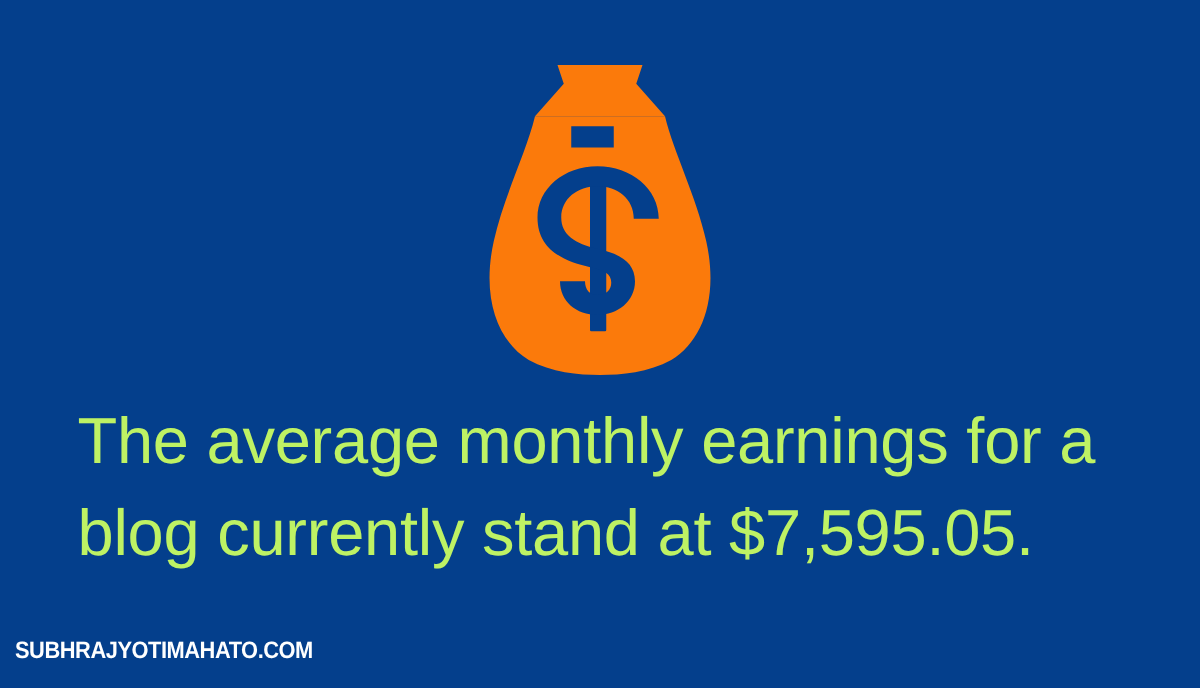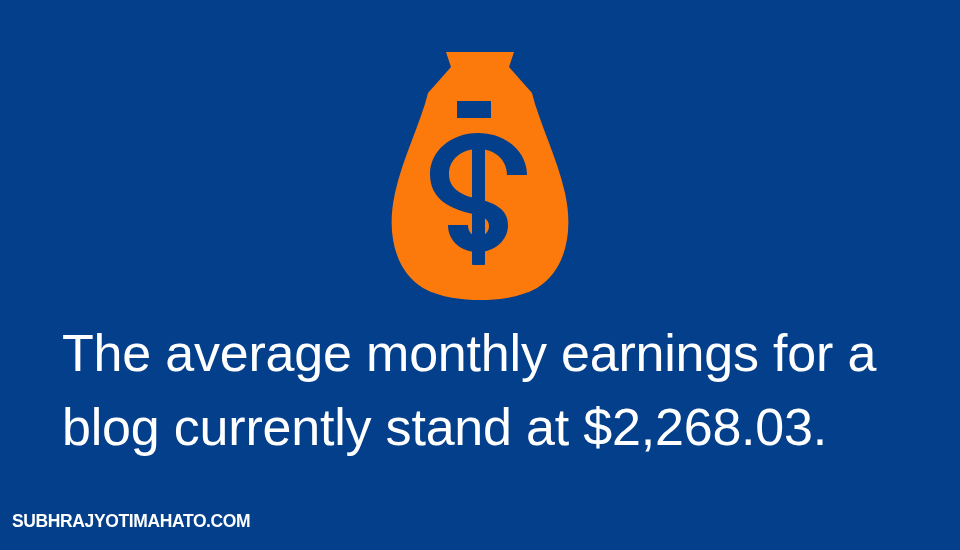--- a/index.html
+++ b/index.html
@@ -39,21 +39,21 @@
     width: 186px;
     height: 248px;
   }
 
   
   #headline {
     position: absolute;
     left: 62px;
     top: 316px;
     width: 850px;
-    color: #ffffff;
+    color: #bef264;
     font-family: "Liberation Sans", sans-serif;
     font-size: 52px;
     font-weight: 400;
     line-height: 74px;
     letter-spacing: -0.2px;
     white-space: nowrap;
   }
   #headline .line {
     display: block;
   }
@@ -108,18 +108,18 @@
                  C102 167 96 164 86 162
                  C64 157 43 148 43 122
                  C43 99 64 81 91 81
                  C118 81 140 99 140 123 Z"></path>
       </g>
     </svg>
   </div>
 
   <div id="headline">
     <span class="line">The average monthly earnings for a</span>
-    <span class="line">blog currently stand at $2,268.03.</span>
+    <span class="line">blog currently stand at $7,595.05.</span>
   </div>
 
   <div id="footer-watermark">SUBHRAJYOTIMAHATO.COM</div>
 
 </div>
 
 </body></html>

